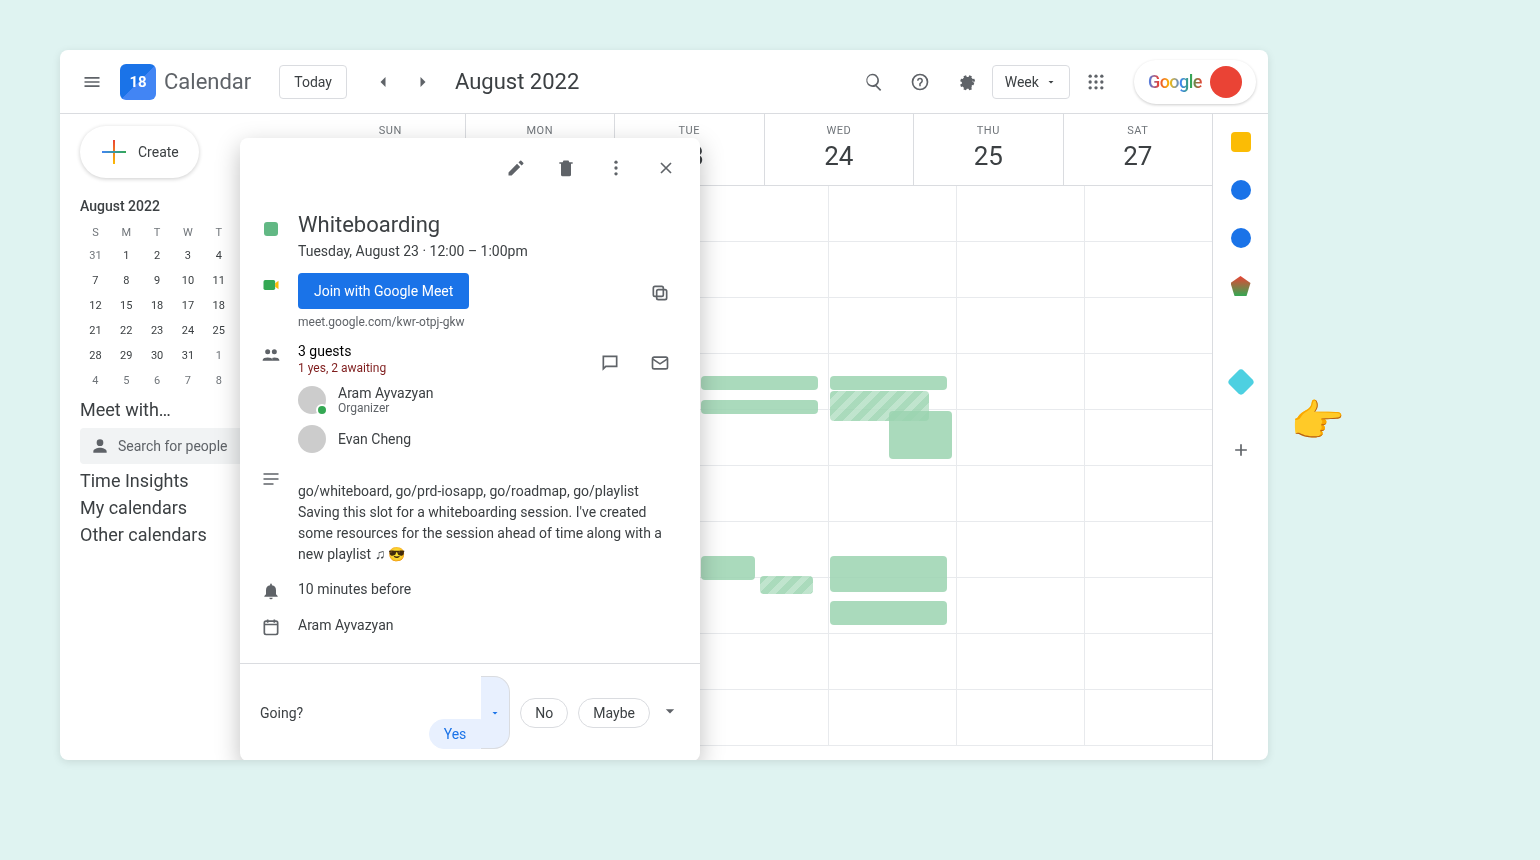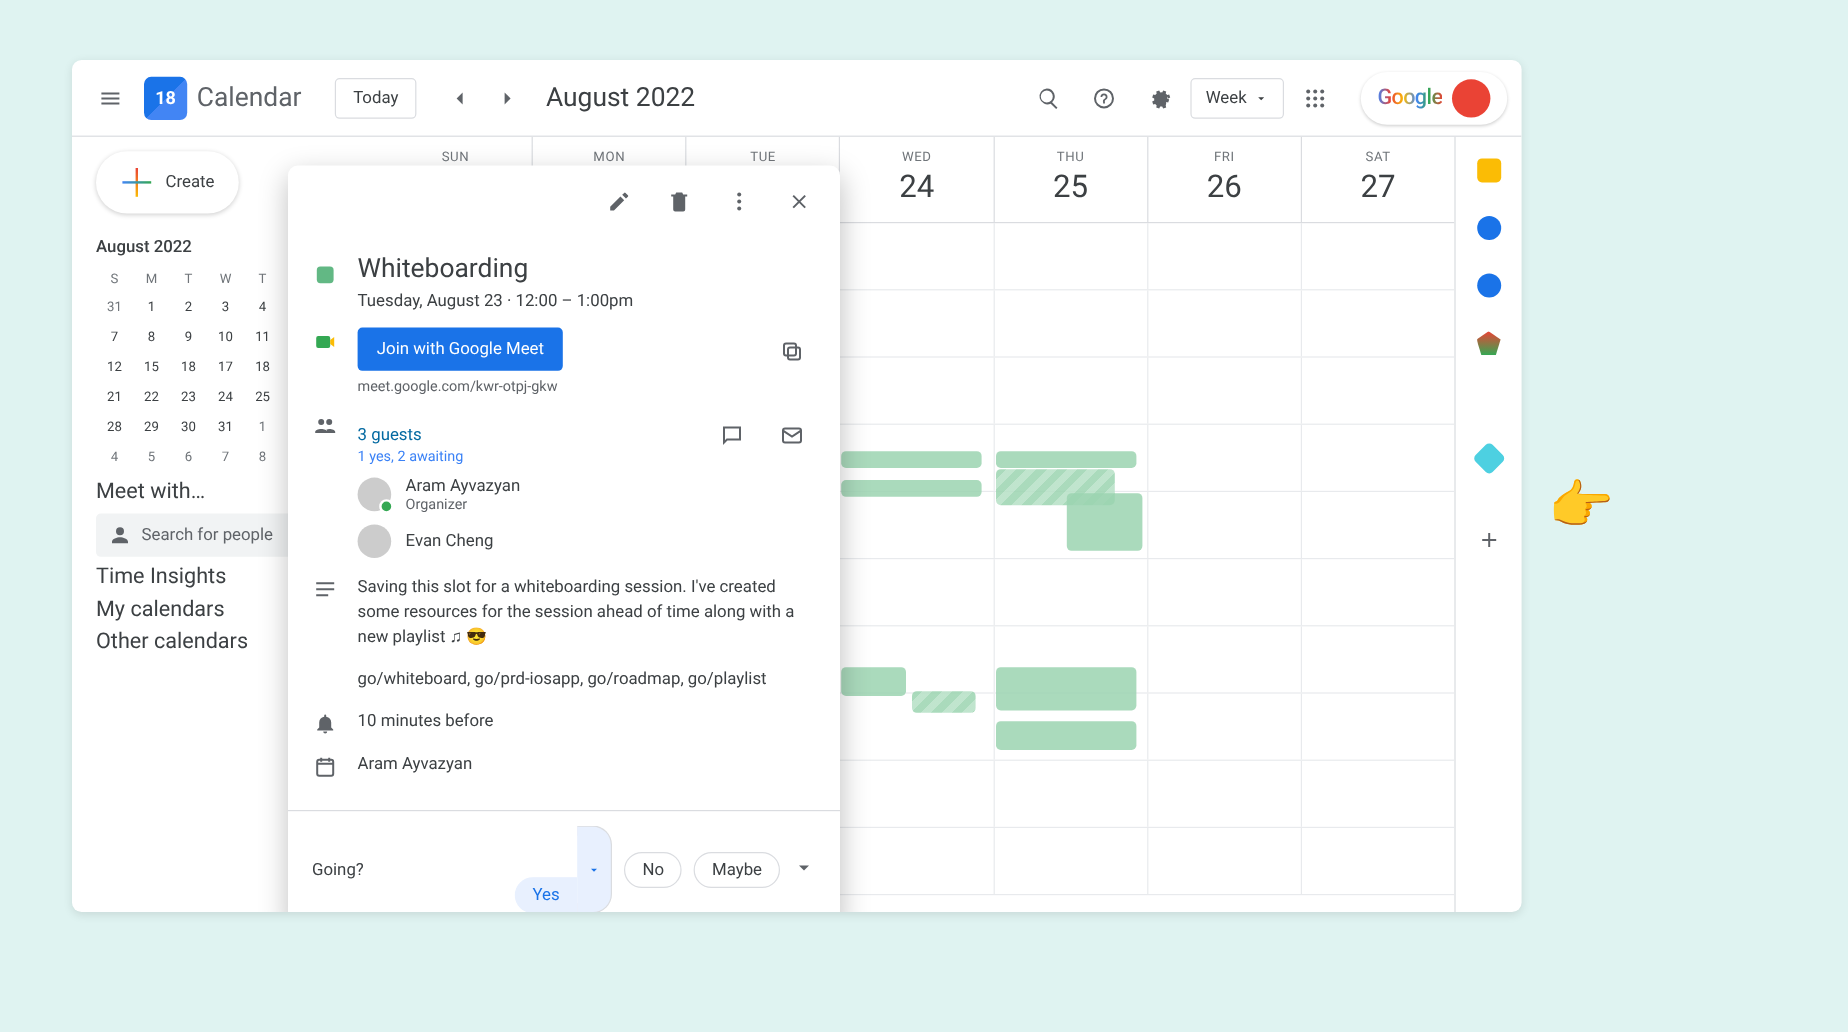--- a/index.html
+++ b/index.html
@@ -60,22 +60,22 @@
 .popup { position:absolute; top:88px; left:180px; width:460px; background:#fff; border-radius:8px; box-shadow:0 8px 24px rgba(0,0,0,0.25); z-index:10; }
 .popup-top { display:flex; justify-content:flex-end; gap:10px; padding:10px 14px; }
 .popup-body { padding:0 20px 12px 20px; }
 .row { display:flex; gap:16px; margin-top:14px; align-items:flex-start; }
 .row-icon { width:22px; flex-shrink:0; color:#5f6368; display:flex; justify-content:center; padding-top:2px; }
 .event-color { width:14px; height:14px; border-radius:3px; background:#62b884; margin-top:8px; }
 .event-title { font-size:22px; color:#3c4043; }
 .event-time { font-size:14px; color:#3c4043; margin-top:6px; }
 .meet-btn { background:#1a73e8; color:#fff; padding:10px 16px; border-radius:4px; font-size:14px; cursor:pointer; display:inline-block; }
 .meet-url { font-size:12px; color:#5f6368; margin-top:6px; }
-.guests-title { font-size:14px; color:#0369a1;margin-top:12px; }
-.guests-sub { font-size:12px; color:#3b82f6; margin-top:2px; }
+.guests-title { font-size:14px; color:#000000; }
+.guests-sub { font-size:12px; color:#7f1d1d; margin-top:2px; }
 .guest-row { display:flex; align-items:center; gap:12px; margin-top:10px; }
 .guest-avatar { width:28px; height:28px; border-radius:50%; background:#ccc; position:relative; }
 .guest-check { position:absolute; right:-2px; bottom:-2px; width:12px; height:12px; background:#34a853; border:2px solid #fff; border-radius:50%; }
 .guest-name { font-size:14px; color:#3c4043; }
 .guest-role { font-size:12px; color:#5f6368; }
 .desc-text { font-size:14px; color:#3c4043; line-height:1.5; }
 .row-right { margin-left:auto; display:flex; gap:10px; color:#5f6368; }
 .popup-footer { border-top:1px solid #dadce0; padding:12px 20px; display:flex; align-items:center; gap:10px; }
 .going-label { font-size:14px; color:#3c4043; }
 .rsvp-btn { padding:6px 14px; border:1px solid #dadce0; border-radius:16px; font-size:14px; color:#3c4043; cursor:pointer; }
@@ -262,24 +262,20 @@
             <div class="day-abbr">TUE</div>
             <div class="day-num">23</div>
           </div>
           <div class="day-col">
             <div class="day-abbr">WED</div>
             <div class="day-num">24</div>
           </div>
           <div class="day-col">
             <div class="day-abbr">THU</div>
             <div class="day-num">25</div>
-          </div>
-          <div class="day-col">
-            <div class="day-abbr">FRI</div>
-            <div class="day-num">26</div>
           </div>
           <div class="day-col">
             <div class="day-abbr">SAT</div>
             <div class="day-num">27</div>
           </div>
         </div>
       <div class="grid">
         <div id="grid-rows">
             <div class="grid-row">
               <div class="grid-cell"></div>
@@ -504,22 +500,22 @@
             </div>
         </div>
       </div>
       <div class="row">
         <div class="row-icon">
             <svg viewBox="0 0 24 24">
               <path d="M3 5h18v2H3zM3 11h18v2H3zM3 17h12v2H3z"></path>
             </svg>
           </div>
         <div>
+          <div class="desc-text" style="margin-top:14px">go/whiteboard, go/prd-iosapp, go/roadmap, go/playlist</div>
           <div class="desc-text">Saving this slot for a whiteboarding session. I've created some resources for the session ahead of time along with a new playlist ♫ 😎</div>
-          <div class="desc-text" style="margin-top:14px">go/whiteboard, go/prd-iosapp, go/roadmap, go/playlist</div>
         </div>
       </div>
       <div class="row">
         <div class="row-icon">
             <svg viewBox="0 0 24 24">
               <path d="M12 22a2 2 0 002-2h-4a2 2 0 002 2zm6-6V11a6 6 0 00-5-5.9V4a1 1 0 00-2 0v1.1A6 6 0 006 11v5l-2 2v1h16v-1l-2-2z"></path>
             </svg>
           </div>
         <div class="desc-text">10 minutes before</div>
       </div>

